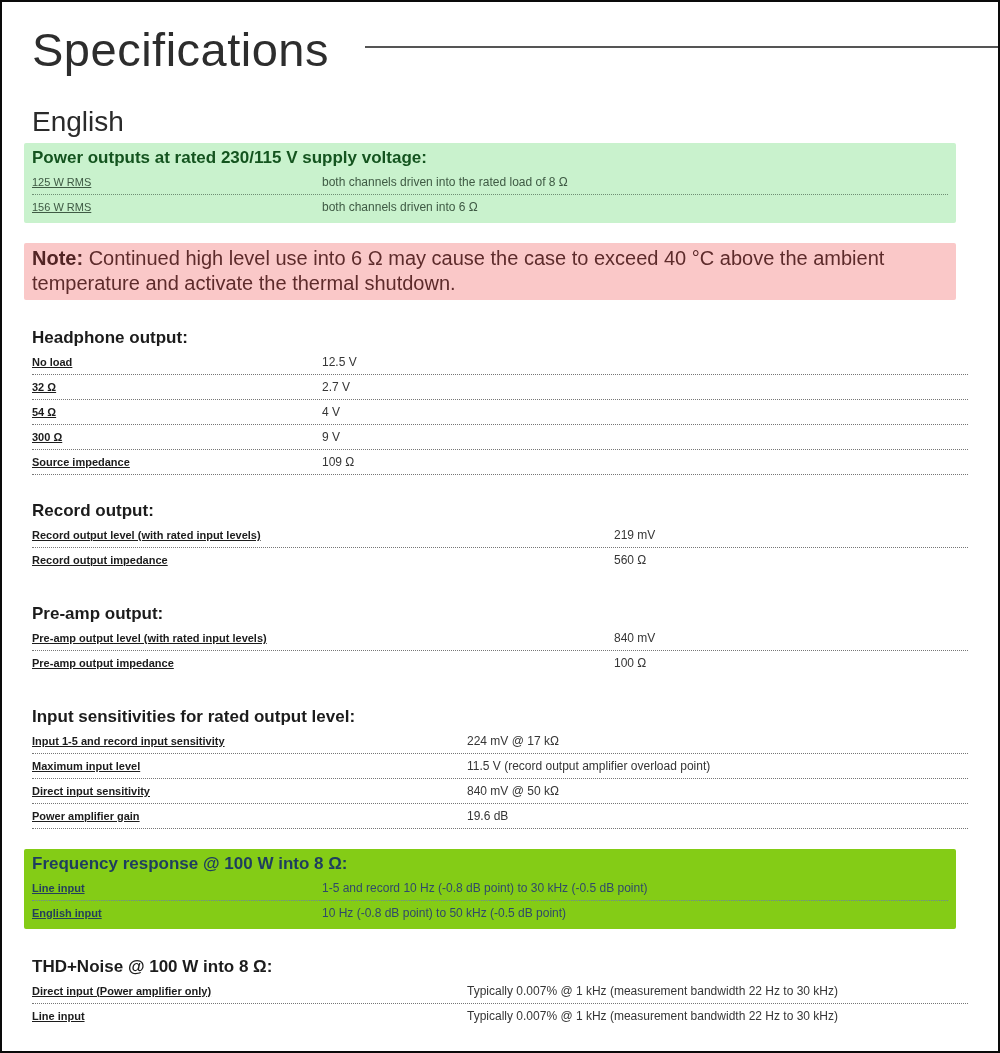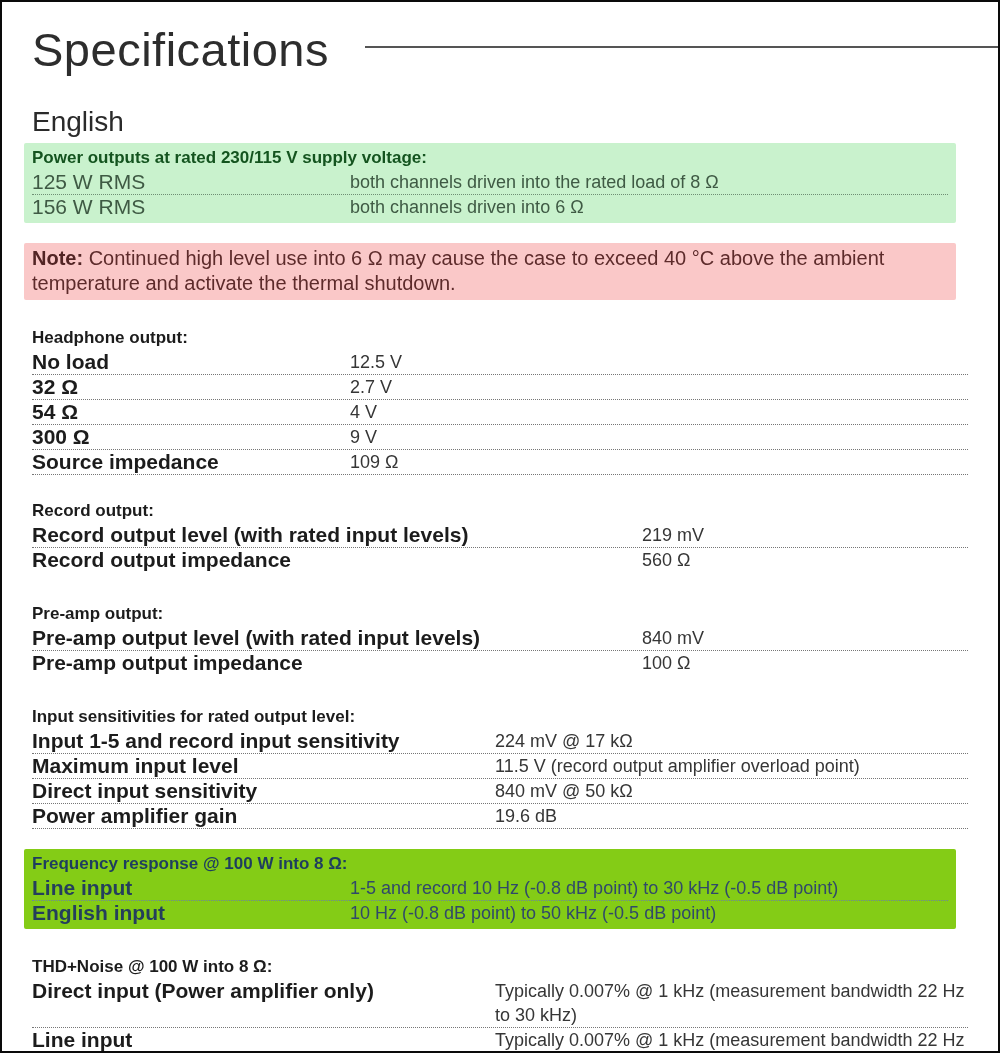--- a/index.html
+++ b/index.html
@@ -61,30 +61,30 @@
     width: 936px;
   }
   .row:last-child { border-bottom: none; }
   .sec-headphone .row:last-child,
   .sec-input .row:last-child { border-bottom: 1px dotted #767676; }
 
   .row .label {
     flex: 0 0 auto;
     font-weight: bold;
     color: #1c1c1c;
-    font-size: 21px;
+    font-size: 11px;
     line-height: 24px;
+    text-decoration: underline;
   }
   .row .value {
     flex: 1 1 auto;
     font-weight: normal;
     color: #363636;
-    font-size: 18px;
+    font-size: 12px;
     line-height: 24px;
-    margin-left: 28px;
   }
 
   
   .sec-power .label, .sec-headphone .label, .sec-freq .label { width: 290px; }
   .sec-record .label, .sec-preamp .label { width: 582px; }
   .sec-input .label, .sec-thd .label { width: 435px; }
 
   
   .style-green, .style-red, .style-blue {
     margin-left: -8px;

